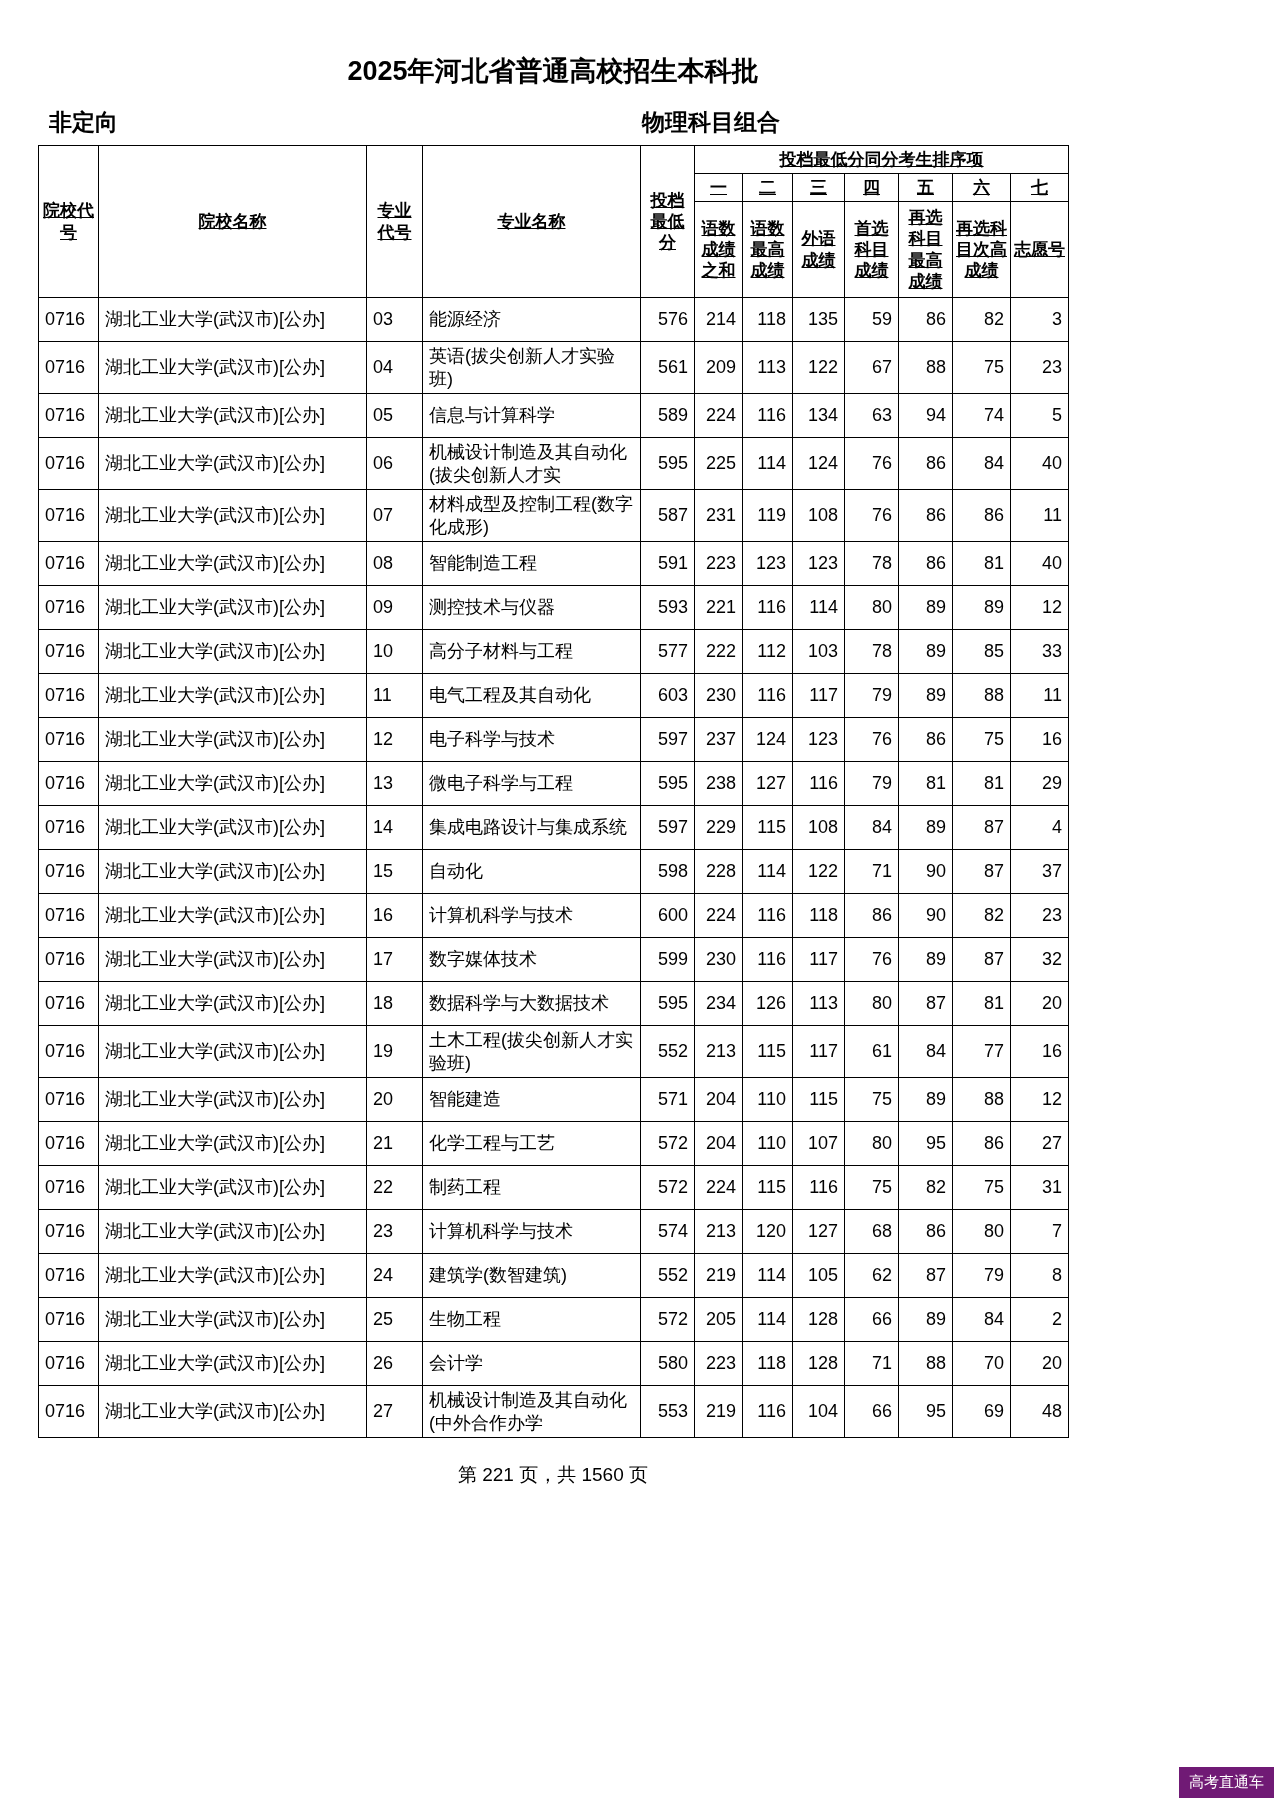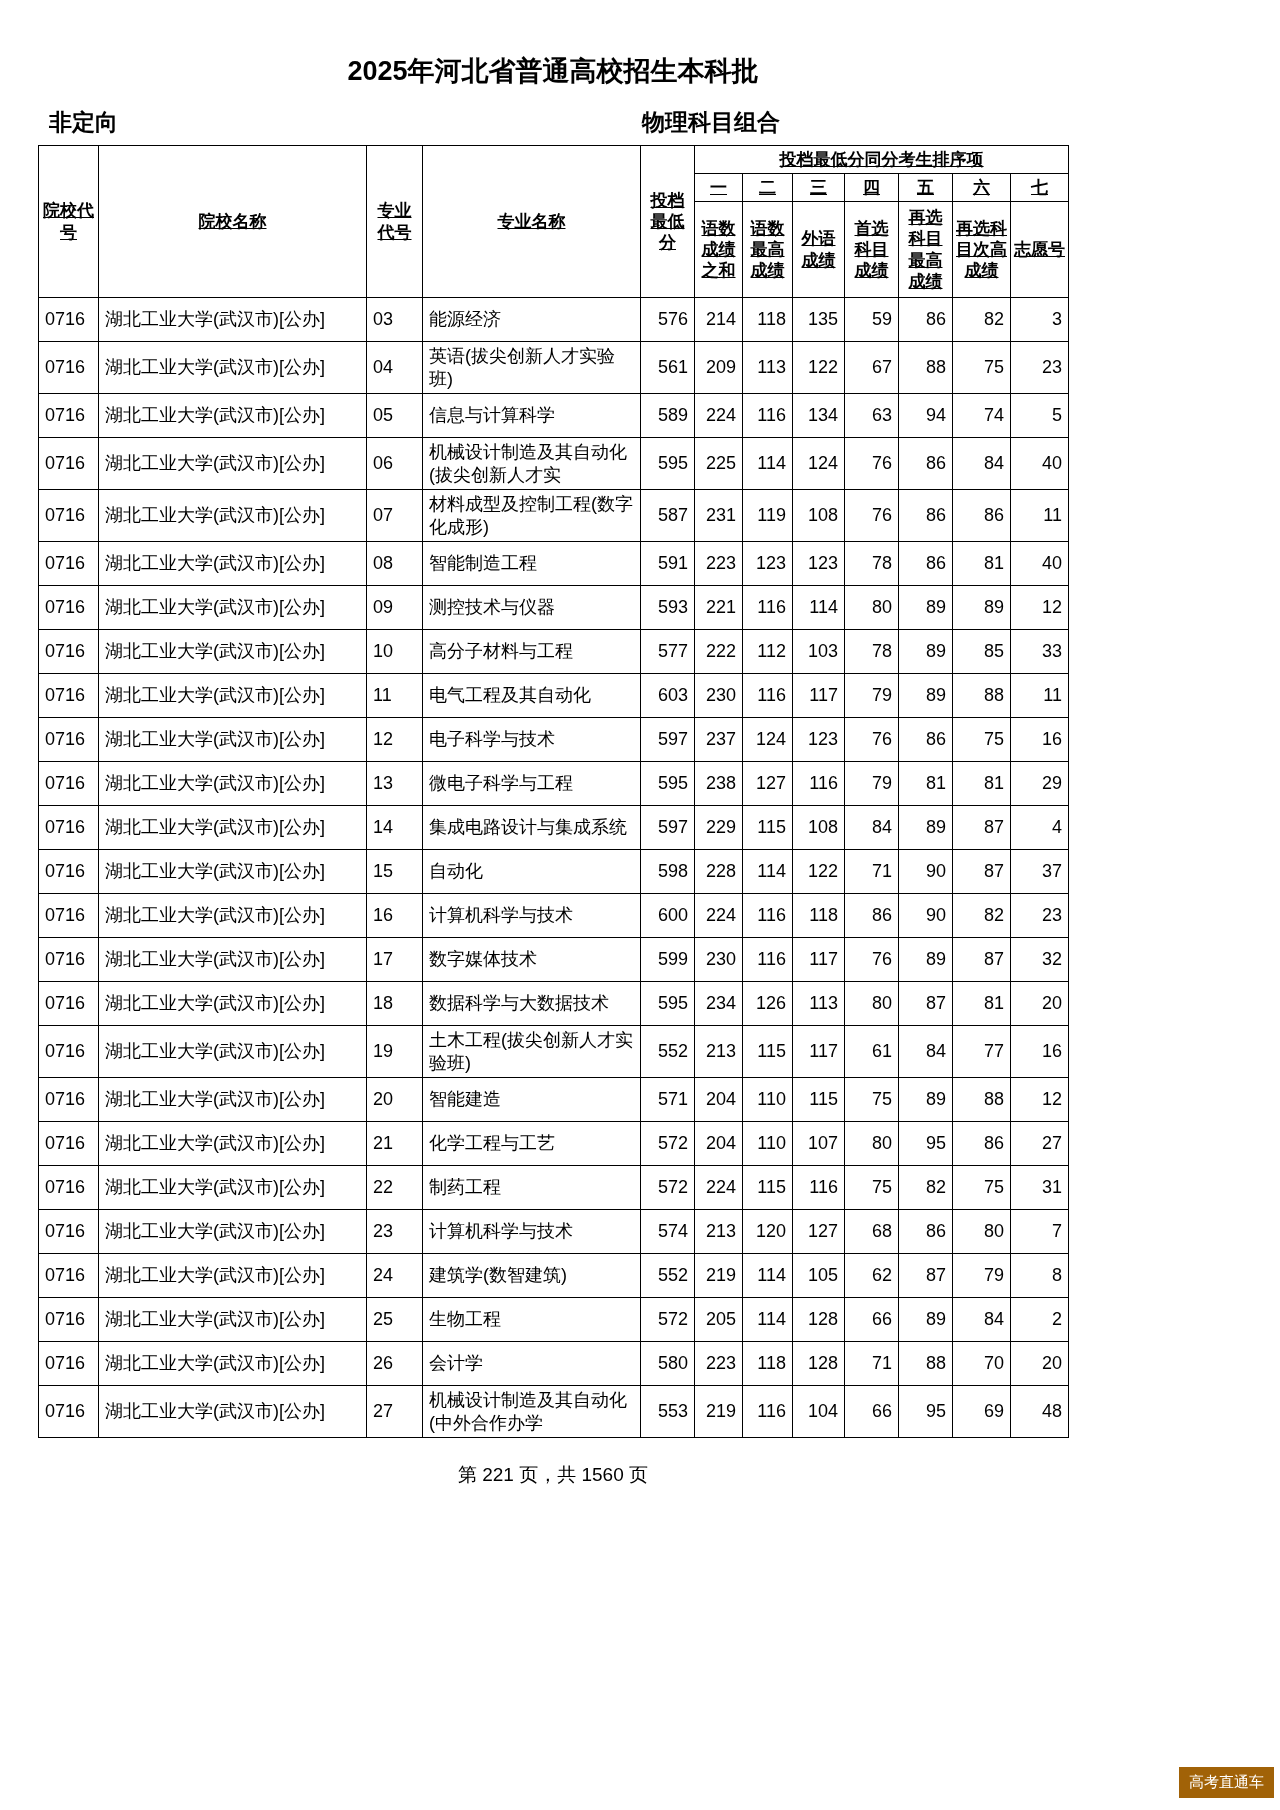--- a/index.html
+++ b/index.html
@@ -69,21 +69,21 @@
 
   .footer {
     text-align: center;
     font-size: 19px;
     margin-top: 24px;
   }
   .watermark {
     position: absolute;
     right: 6px;
     bottom: 12px;
-    background: #a16207;
+    background: #701a75;
     color: #ffffff;
     font-size: 15px;
     padding: 6px 10px;
   }
 </style>
 </head>
 <body>
 
 <div class="container">
 

